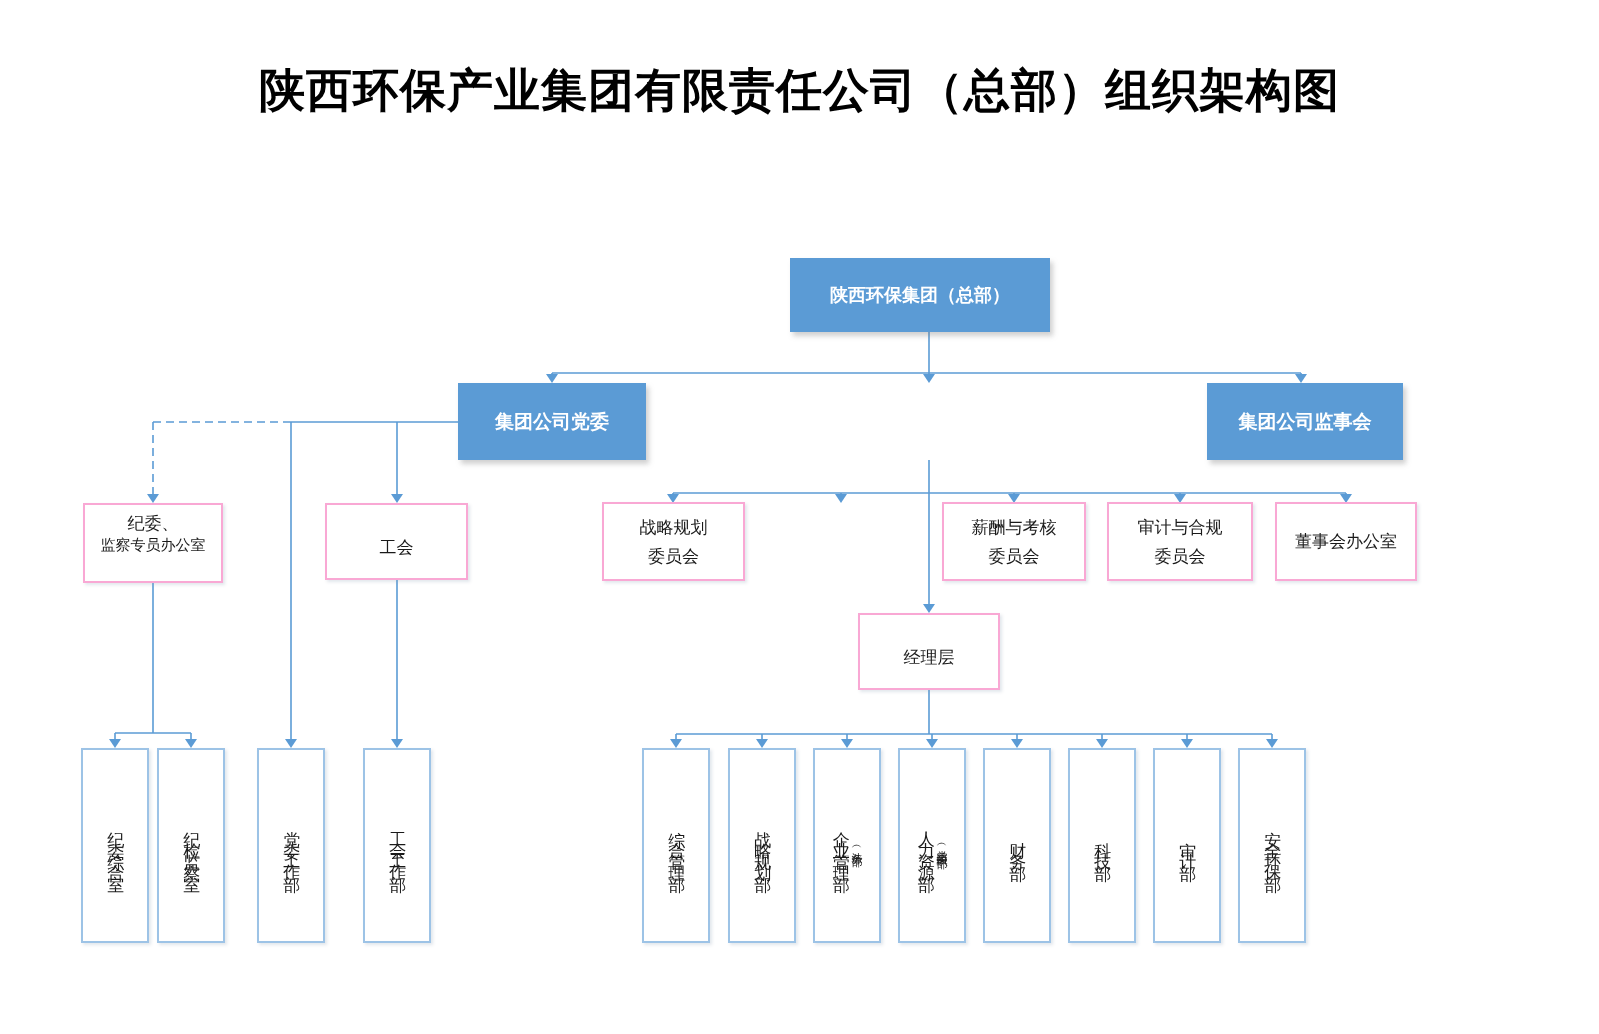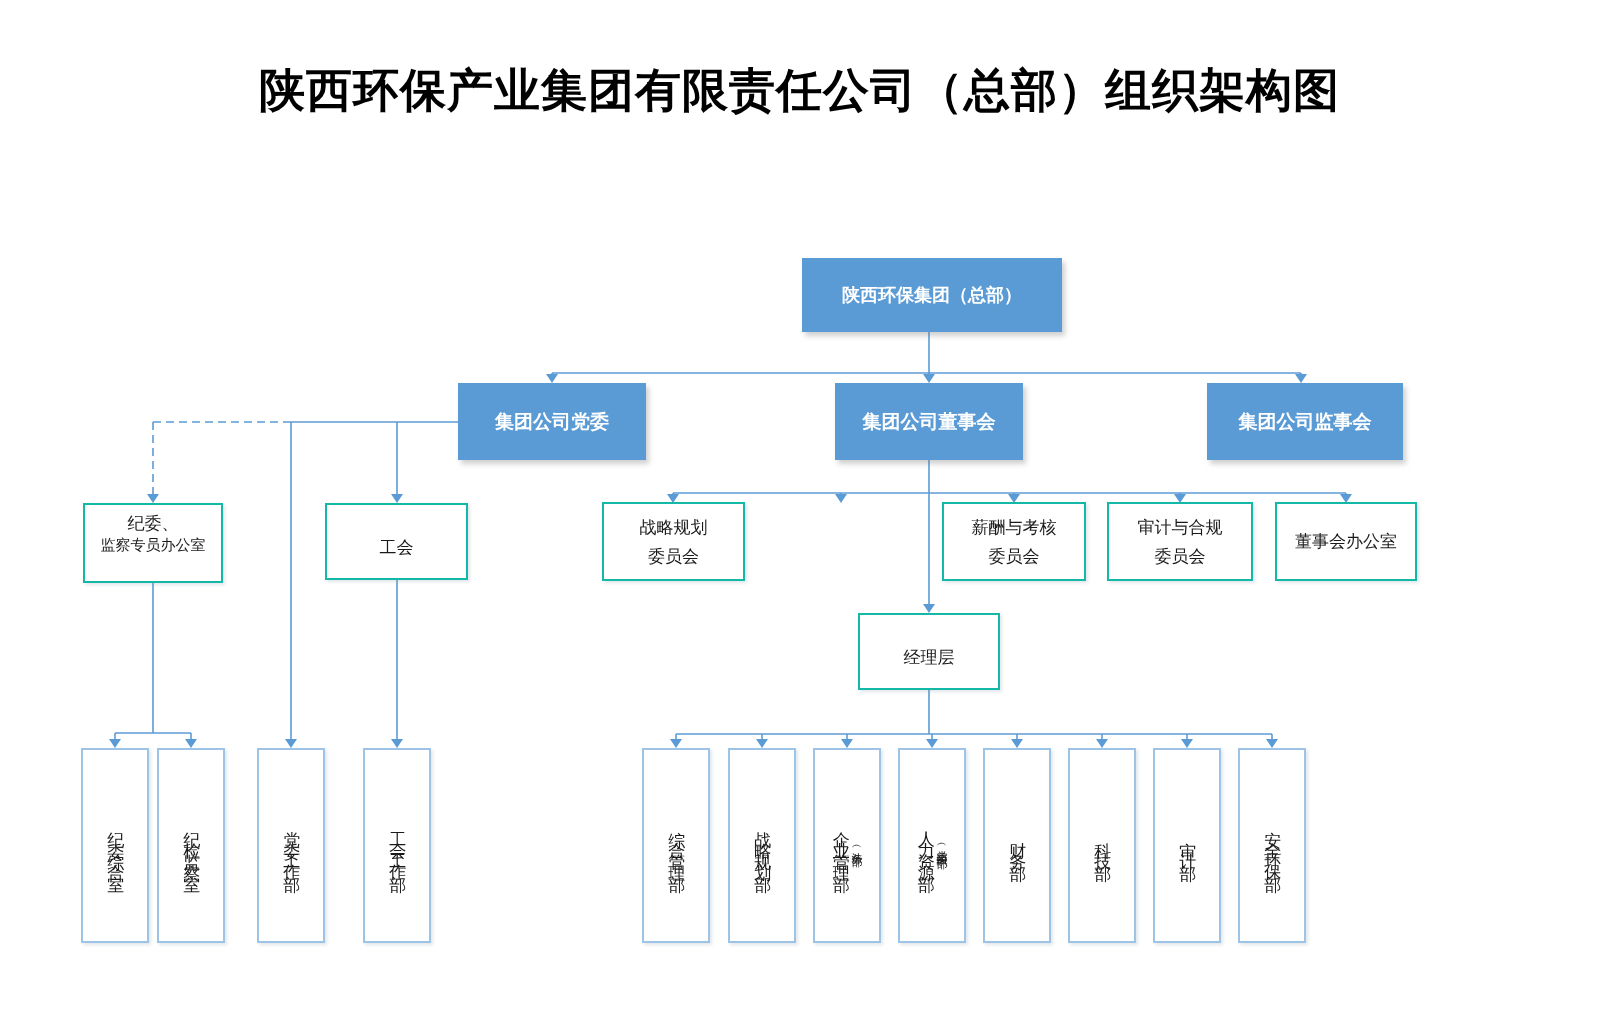--- a/index.html
+++ b/index.html
@@ -12,21 +12,21 @@
     font-family:"Liberation Serif","DejaVu Serif",serif;
     font-weight:900;font-size:46px;letter-spacing:1px;color:#000;
   }
   .blue-box{
     position:absolute;background:#5B9BD5;color:#ffffff;
     display:flex;align-items:center;justify-content:center;
     font-weight:bold;box-shadow:3px 4px 5px rgba(120,120,120,.35);
     text-align:center;
   }
   .wbox{
-    position:absolute;background:#ffffff;border:2px solid #14b8a6;
+    position:absolute;background:#ffffff;border:2px solid #f9a8d4;
     box-shadow:2px 2px 3px rgba(140,160,180,.25);box-sizing:border-box;
     display:flex;flex-direction:column;align-items:center;justify-content:center;
     font-size:17px;line-height:29px;text-align:center;color:#1a1a1a;
   }
   .wbox.top-align{justify-content:flex-start;padding-top:28px;}
   .vbox{
     position:absolute;top:748px;height:195px;width:68px;
     background:#ffffff;border:2px solid #9DC3E6;box-sizing:border-box;
     box-shadow:2px 2px 3px rgba(140,160,180,.25);
     display:flex;flex-direction:row;align-items:center;justify-content:center;
@@ -111,29 +111,26 @@
       <polygon points="1266,739 1278,739 1272,748"></polygon>
       <polygon points="147,494 159,494 153,503"></polygon>
       <polygon points="285,739 297,739 291,748"></polygon>
       <polygon points="391,494 403,494 397,503"></polygon>
       <polygon points="391,739 403,739 397,748"></polygon>
       <polygon points="109,739 121,739 115,748"></polygon>
       <polygon points="185,739 197,739 191,748"></polygon>
     </g>
   </svg>
 
-  <div class="blue-box" style="left:790px;top:258px;width:260px;height:74px;font-size:18px;margin-left:12px;">
+  <div class="blue-box" style="left:790px;top:258px;width:260px;height:74px;font-size:18px;">
     <span>陕西环保集团（总部）</span>
   </div>
 
   <div class="blue-box" style="left:458px;top:383px;width:188px;height:77px;font-size:19px;">
     <span>集团公司党委</span>
-  </div>
-  <div class="blue-box" style="left:835px;top:383px;width:188px;height:77px;font-size:19px;">
-    <span>集团公司董事会</span>
   </div>
   <div class="blue-box" style="left:1207px;top:383px;width:196px;height:77px;font-size:19px;">
     <span>集团公司监事会</span>
   </div>
 
   <div class="wbox" style="left:83px;top:503px;width:140px;height:80px;justify-content:flex-start;padding-top:8px;">
     <span class="disc-line1">纪委、</span>
     <span class="disc-line2">监察专员办公室</span>
   </div>
 

